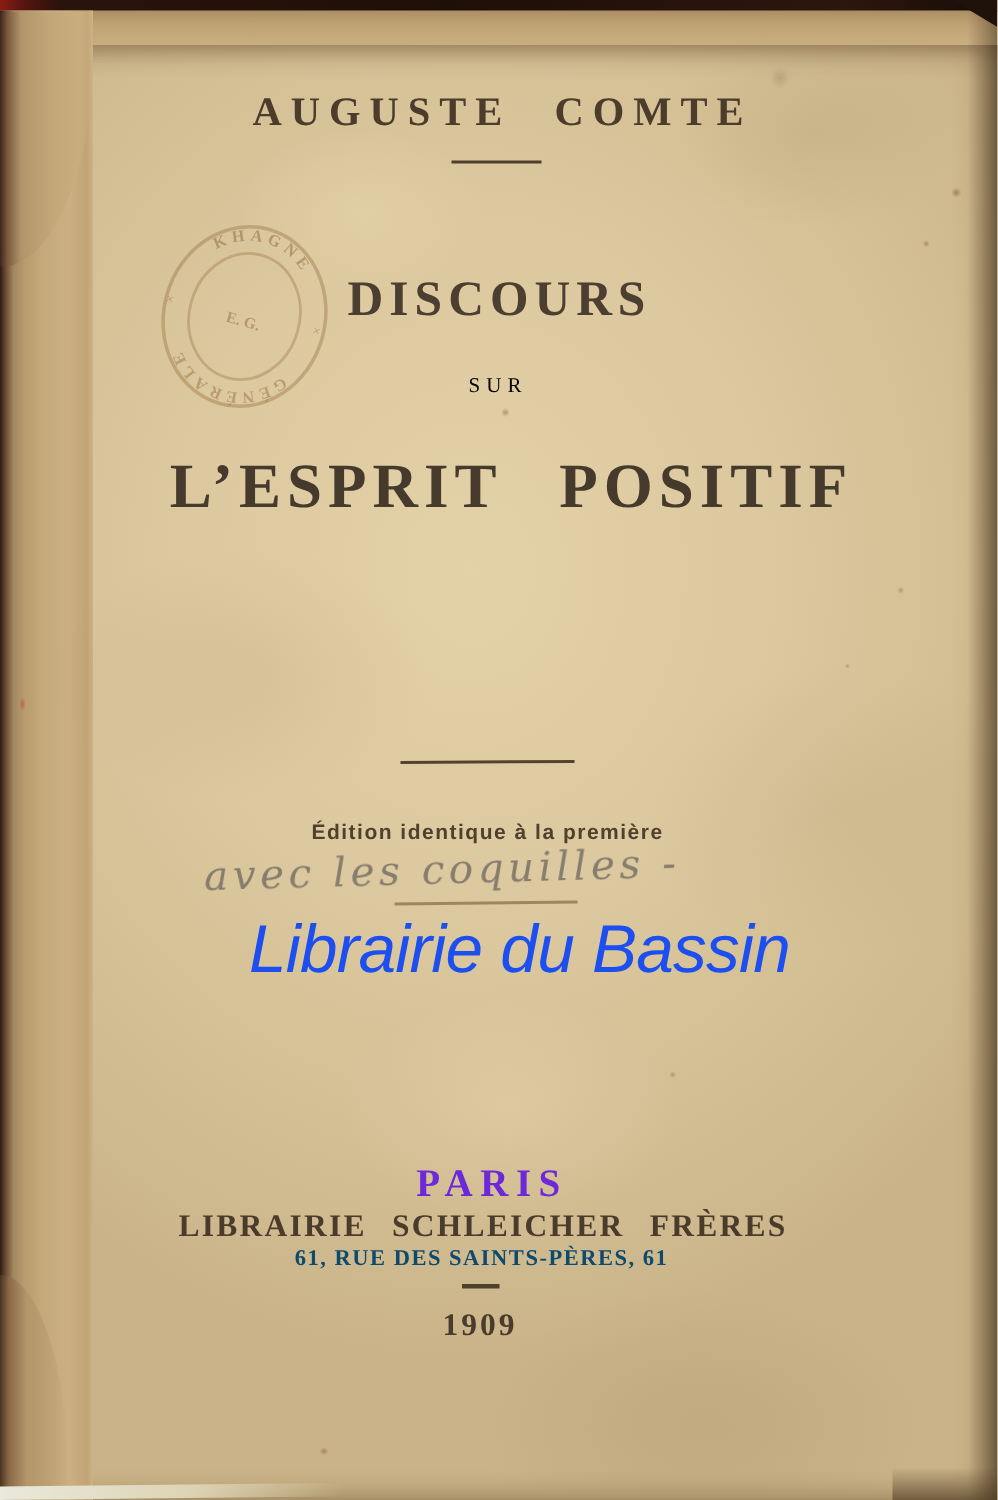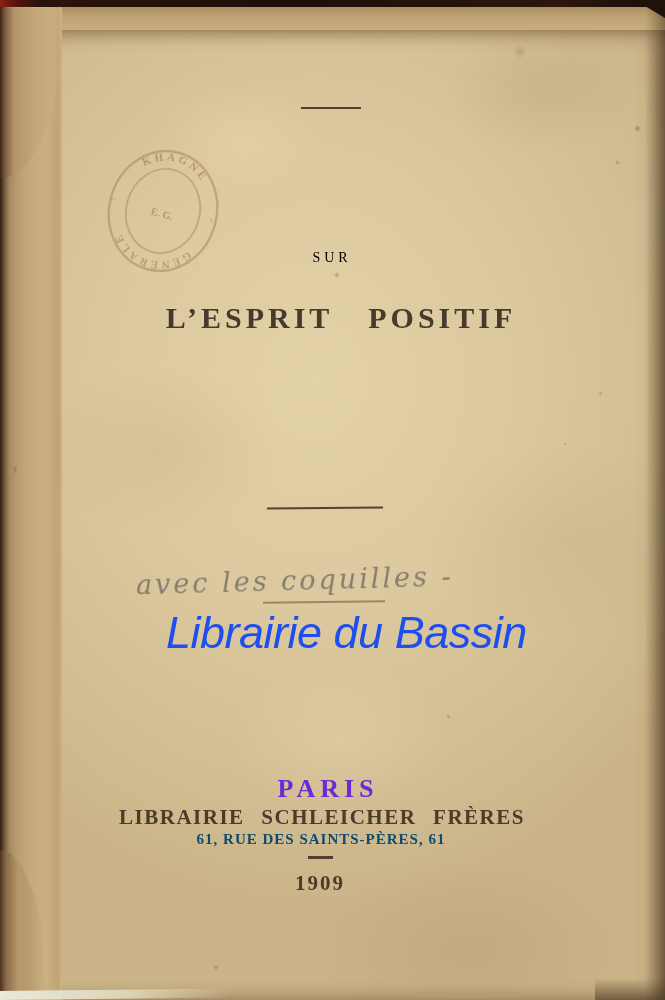--- a/index.html
+++ b/index.html
@@ -68,21 +68,21 @@
       radial-gradient(220px 130px at 430px 930px,rgba(118,90,52,.10),rgba(0,0,0,0) 70%),
       radial-gradient(120px 80px at 200px 120px,rgba(255,246,214,.14),rgba(0,0,0,0) 70%);
   }
 
   
   .print{white-space:nowrap;color:#473a2c;}
   .author{top:59px;left:335px;transform:translateX(-50%);font-size:27px;font-weight:700;letter-spacing:6px;word-spacing:16px;color:#4b3c2c;}
   .rule-author{top:107px;left:301px;width:60px;height:2px;background:#4d3e2d;}
   .title-discours{top:182px;left:333px;transform:translateX(-50%);font-size:33px;font-weight:700;letter-spacing:4px;color:#4c3e30;}
   .title-sur{top:250px;left:332px;transform:translateX(-50%);font-size:14px;font-weight:400;letter-spacing:4px;color:#000000;}
-  .title-main{top:301px;left:341px;transform:translateX(-50%);font-size:30px;font-weight:700;letter-spacing:4px;word-spacing:24px;color:#453a2c;}
+  .title-main{top:301px;left:341px;transform:translateX(-50%);font-size:42px;font-weight:700;letter-spacing:4px;word-spacing:24px;color:#453a2c;}
   .motto{top:414px;left:378px;font-size:20px;font-weight:700;letter-spacing:.5px;word-spacing:4px;color:#4a3b2b;}
   .rule-mid{top:507px;left:267px;width:116px;height:2px;background:#54432f;transform:rotate(-.4deg);}
   .edition{top:546px;left:325px;transform:translateX(-50%);font-family:"Liberation Sans",sans-serif;font-size:14px;font-weight:700;letter-spacing:1px;color:#50412f;white-space:nowrap;}
   .imprint-city{top:774px;left:328px;transform:translateX(-50%);font-size:26px;font-weight:700;letter-spacing:5px;color:#6d28d9;}
   .imprint-pub{top:805px;left:322px;transform:translateX(-50%);font-size:21px;font-weight:700;letter-spacing:1.5px;word-spacing:10px;color:#4a3b2c;}
   .imprint-addr{top:831px;left:321px;transform:translateX(-50%);font-size:15px;font-weight:700;letter-spacing:1px;color:#0c4a6e;}
   .rule-imprint{top:856px;left:308px;width:25px;height:3px;background:#4e3f2e;}
   .imprint-year{top:871px;left:320px;transform:translateX(-50%);font-size:21px;font-weight:700;letter-spacing:2px;color:#4a3b2c;}
 
   
@@ -131,27 +131,30 @@
       </text>
       <text font-family="Liberation Serif,serif" font-weight="700" font-size="11.5" letter-spacing="3" fill="rgba(150,112,66,.55)">
         <textPath href="#stamp-arc-bot" startOffset="50%" text-anchor="middle">GÉNÉRALE</textPath>
       </text>
       <text x="70" y="80" text-anchor="middle" font-family="Liberation Serif,serif" font-weight="700" font-size="11" fill="rgba(150,112,66,.6)">E. G.</text>
       <text x="13" y="79" font-size="10" fill="rgba(150,112,66,.55)">×</text>
       <text x="119" y="72" font-size="10" fill="rgba(150,112,66,.55)">×</text>
     </g>
   </svg>
 
+  <div class="print author">AUGUSTE COMTE</div>
   <div class="rule-author"></div>
 
+  <div class="print title-discours">DISCOURS</div>
   <div class="print title-sur">SUR</div>
   <div class="print title-main">L’ESPRIT POSITIF</div>
 
   <div class="rule-mid"></div>
 
+  <div class="edition">Édition identique à la première</div>
 
   <div class="handwriting">avec les coquilles -</div>
   <div class="hand-underline"></div>
 
   <div class="watermark">Librairie du Bassin</div>
 
   <div class="print imprint-city">PARIS</div>
   <div class="print imprint-pub">LIBRAIRIE SCHLEICHER FRÈRES</div>
   <div class="print imprint-addr">61, RUE DES SAINTS-PÈRES, 61</div>
   <div class="rule-imprint"></div>

